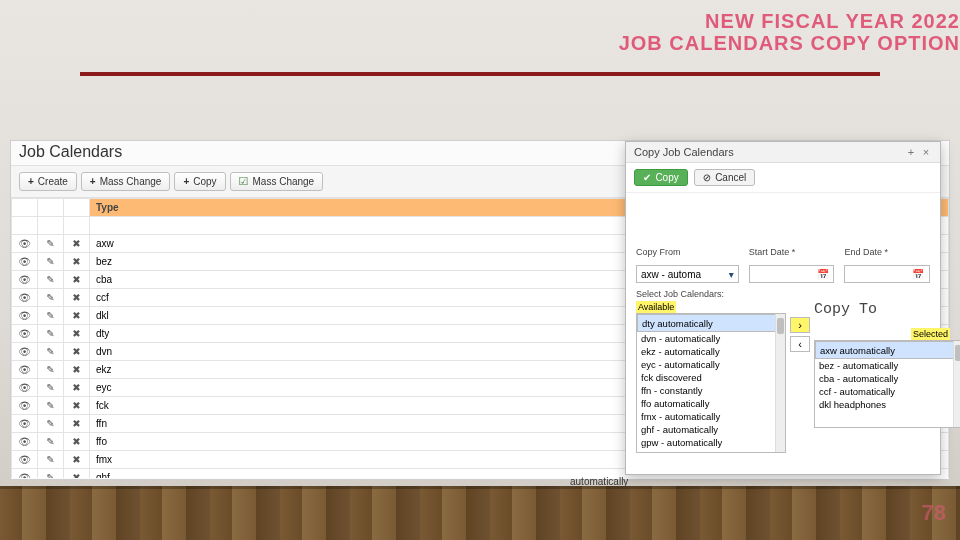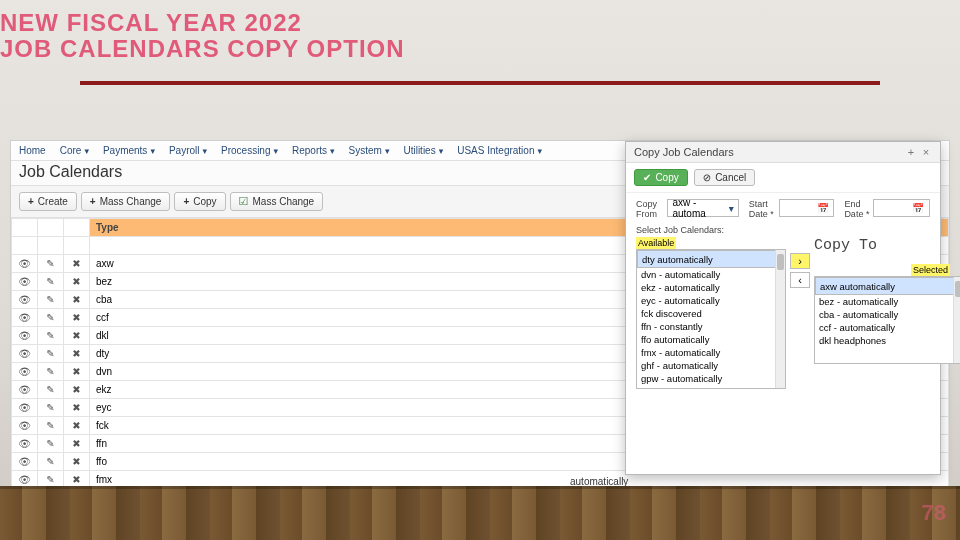--- a/index.html
+++ b/index.html
@@ -9,24 +9,24 @@
     font-family: Arial, Helvetica, sans-serif;
     font-size: 11px;
     overflow: hidden;
   }
   .slide {
     position: relative;
     width: 100%; height: 100%;
     background: linear-gradient(180deg, #e9e6e2 0%, #dedad5 60%, #cfc9c2 100%);
   }
   .title {
-    text-align: left;
+    text-align: right;
     color: #e05a7a;
     font-weight: 700;
-    font-size: 24px;
+    font-size: 20px;
     letter-spacing: 1px;
     padding-top: 10px;
     line-height: 1.1;
   }
   .hr {
     height: 4px; background: #8b1a1a;
     margin: 18px 80px 8px 80px;
   }
   .screenshot {
     position: absolute;
@@ -117,21 +117,21 @@
   .modal-actions{ padding:6px 8px; display:flex; gap:6px; border-bottom:1px solid #eee;}
   .mbtn{
     display:inline-flex; align-items:center; gap:4px;
     border:1px solid #bbb; border-radius:3px;
     padding:2px 8px; font-size:10px; cursor:pointer;
   }
   .mbtn.copy{ background:#58b158; color:#fff; border-color:#3e9a3e;}
   .mbtn.cancel{ background:#f3f3f3; color:#333;}
   .modal-body{ padding:6px 10px; }
   .row{ display:flex; gap:10px; margin-bottom:6px;}
-  .col{ flex:1; display:flex; gap:2px;}
+  .col{ flex:1; display:flex; flex-direction:column; gap:8px;margin-top:48px;}
   label.lbl{ font-size:9px; color:#444;}
   .hl{ background:#fff568; }
   .sel, .dateish{
     border:1px solid #bbb; height:18px; display:flex; align-items:center;
     padding:0 4px; background:#fff; font-size:10px;
     justify-content:space-between;
   }
   .sel{ width:100%; }
   .sel .caret{ color:#2a4d7b; font-size:10px;}
   .dateish{ width:100%;}
@@ -190,31 +190,20 @@
 <div class="slide">
 
   <div class="title">
     <div>NEW FISCAL YEAR 2022</div>
     <div>JOB CALENDARS COPY OPTION</div>
   </div>
   <div class="hr"></div>
 
   <div class="screenshot">
 
-    <div class="app-nav">
-      <span>Home</span>
-      <span class="caret">Core</span>
-      <span class="caret">Payments</span>
-      <span class="caret">Payroll</span>
-      <span class="caret">Processing</span>
-      <span class="caret">Reports</span>
-      <span class="caret">System</span>
-      <span class="caret">Utilities</span>
-      <span class="caret">USAS Integration</span>
-    </div>
 
     <div class="breadcrumb">Job Calendars</div>
 
     <div class="toolbar">
       <div class="btn">
         <span class="plus">+</span>
         <span>Create</span>
       </div>
       <div class="btn">
         <span class="plus">+</span>

